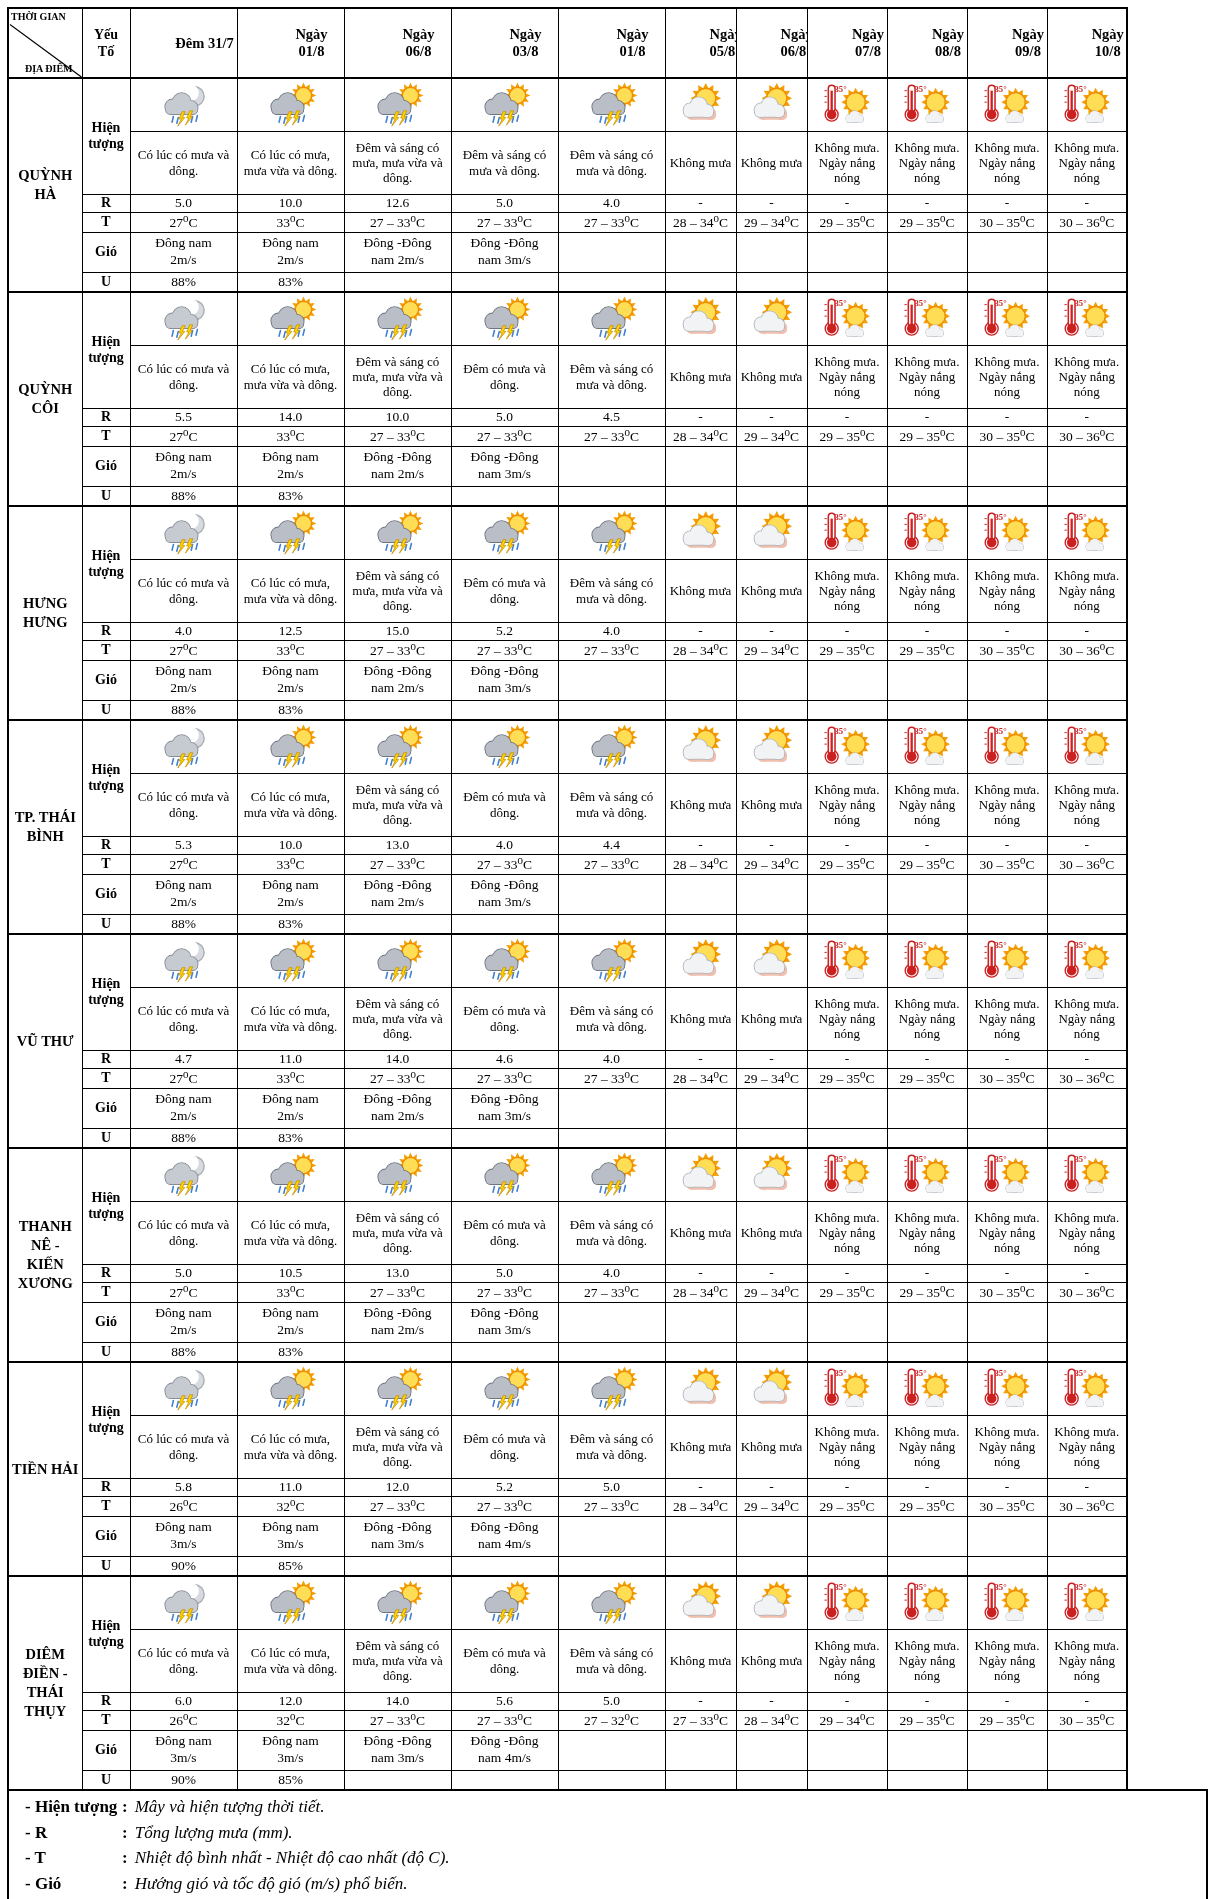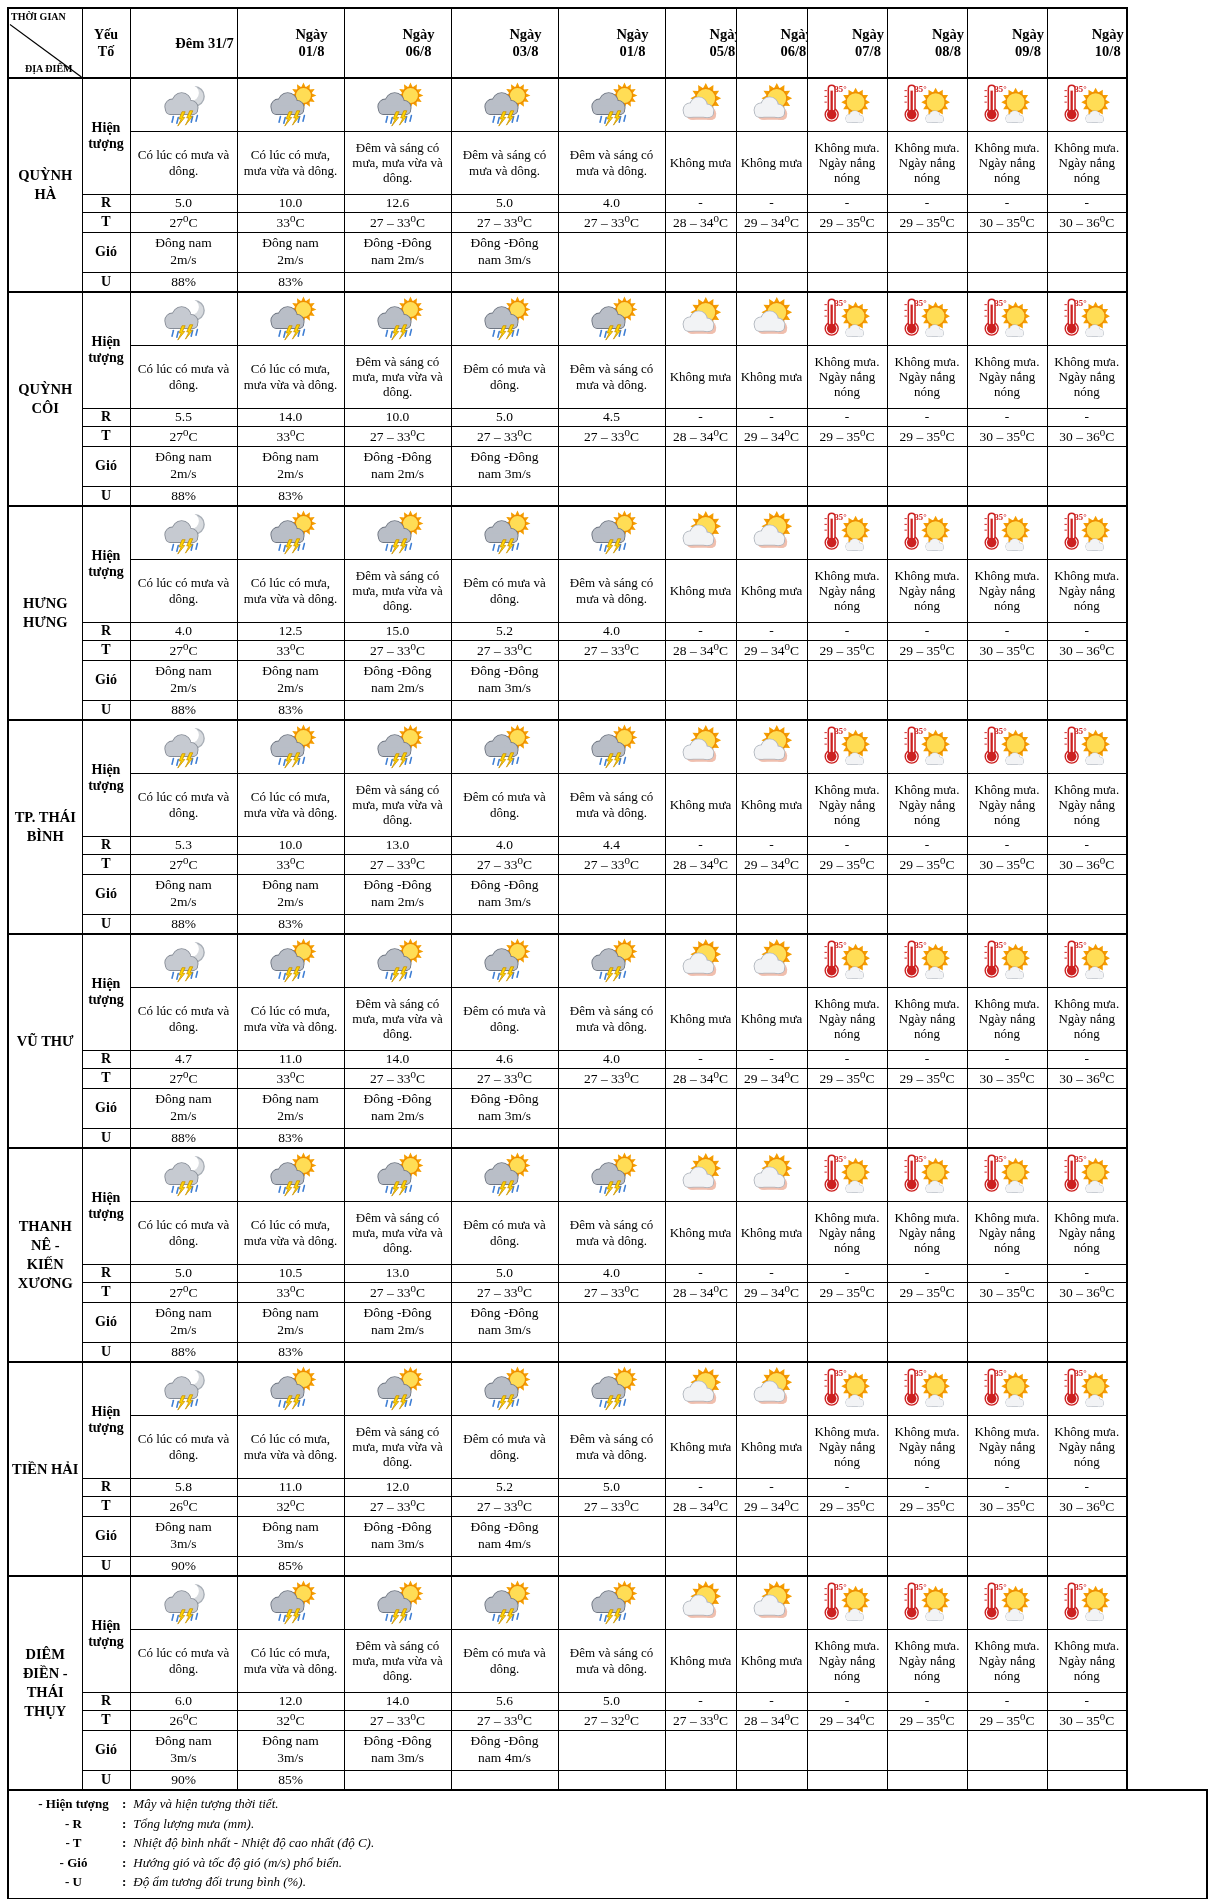--- a/index.html
+++ b/index.html
@@ -25,21 +25,21 @@
   th.lbl{font-weight:bold;font-size:14px;line-height:1.15;}
   td.icon-cell{padding:1px 0;}
   td.icon-cell svg{display:block;margin:0 auto;}
   td.desc{font-size:13px;line-height:1.17;padding:1px 2px;}
   td.val{font-size:13.5px;}
   td.wind{white-space:pre-line;line-height:1.25;}
 
   #legend{box-sizing:border-box;width:1201px;border:2px solid #000;margin-top:-2px;
           padding:3px 10px 6px 12px;}
   .legend-title{font-size:14.5px;font-weight:bold;line-height:1.45;}
-  .legend-item{display:flex;font-size:13px;line-height:1.5;padding-left:4px;text-align:center;}
+  .legend-item{display:flex;font-size:17px;line-height:1.5;padding-left:4px;}
   .l-label{font-weight:bold;min-width:97px;white-space:pre;}
   .l-colon{font-weight:bold;margin-right:7px;}
   .l-text{font-style:italic;}
 </style>
 </head>
 <body>
 
 <div class="wrap">
 
   <table id="tbl">

